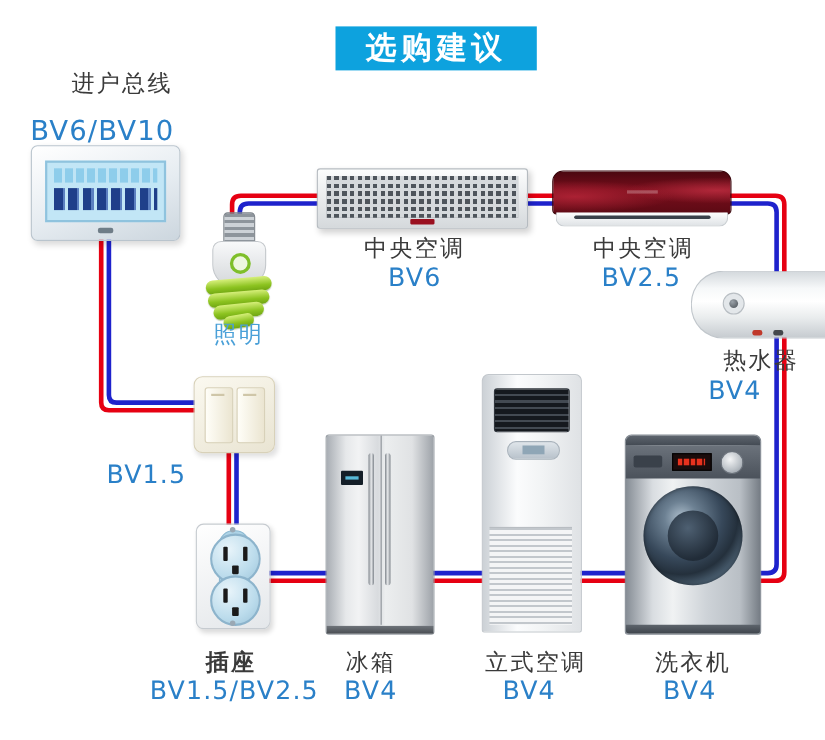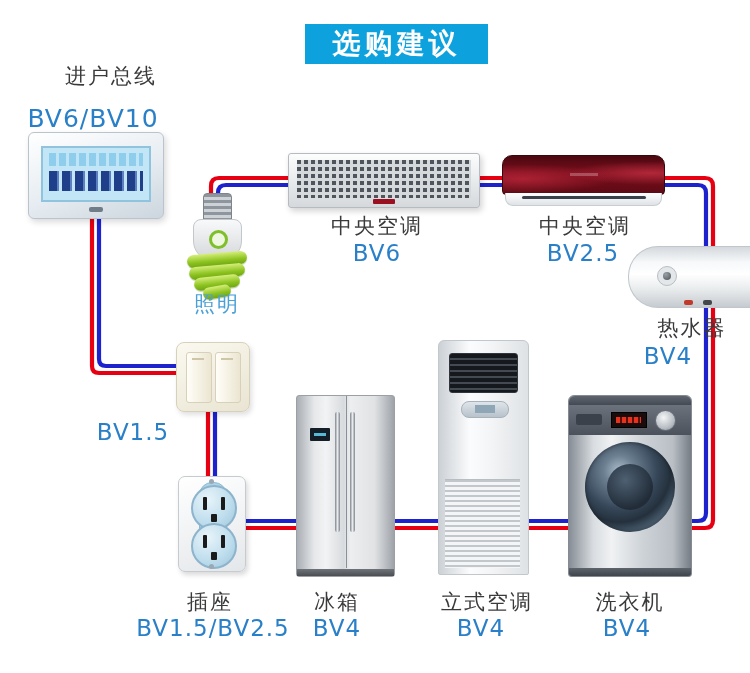--- a/index.html
+++ b/index.html
@@ -170,21 +170,21 @@
       <div class="slot" style="left:18px;top:27px;width:6px;height:8px;"></div>
     </div>
     <div class="outlet-circle" style="top:46px;">
       <div class="slot" style="left:10px;top:10px;width:4px;height:13px;"></div>
       <div class="slot" style="left:28px;top:10px;width:4px;height:13px;"></div>
       <div class="slot" style="left:18px;top:27px;width:6px;height:8px;"></div>
     </div>
     <div class="screw" style="top:2px;"></div>
     <div class="screw" style="bottom:2px;"></div>
   </div>
-  <div class="lbl name" style="left:210px;top:588px;">插座</div>
+  <div class="lbl name" style="left:210px;top:588px;font-weight:bold;">插座</div>
   <div class="lbl spec" style="left:213px;top:615px;">BV1.5/BV2.5</div>
 
   <div class="abs appl fridge">
     <div class="fridge-divider"></div>
     <div class="fridge-handle" style="left:38px;"></div>
     <div class="fridge-handle" style="left:53px;"></div>
     <div class="fridge-display"></div>
     <div class="fridge-base"></div>
   </div>
   <div class="lbl name" style="left:337px;top:588px;font-family:Liberation Serif, serif;">冰箱</div>

